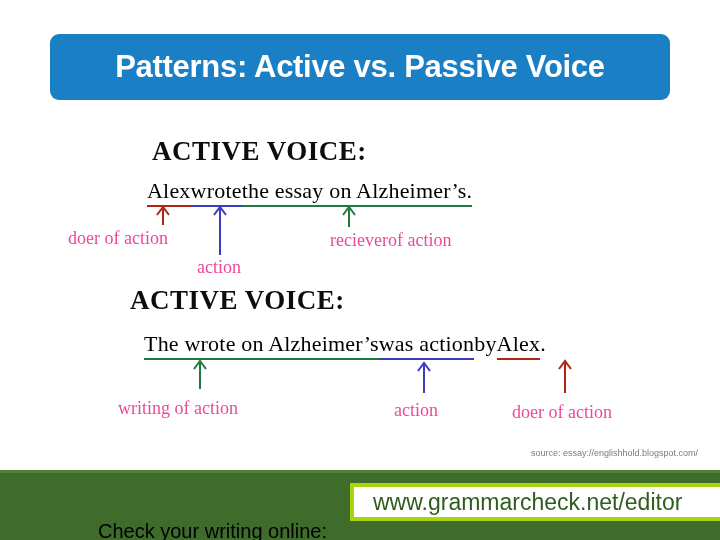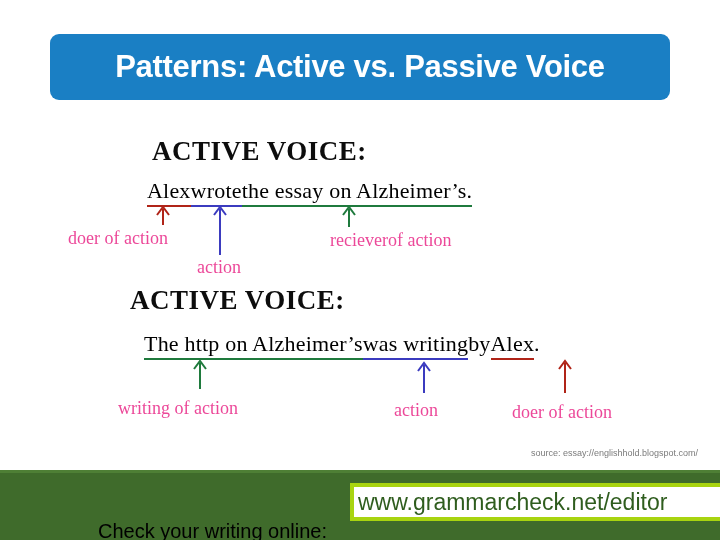--- a/index.html
+++ b/index.html
@@ -127,21 +127,21 @@
     background: #ffffff;
     border: 4px solid #a8d410;
     box-sizing: border-box;
     display: flex;
     align-items: center;
   }
   #url-text {
     color: #2f5d1e;
     font-family: "Liberation Sans", "DejaVu Sans", sans-serif;
     font-size: 23px;
-    padding-left: 4px;
+    padding-left: 19px;
     white-space: nowrap;
   }
 </style>
 </head>
 <body>
 
 <div id="slide">
 
   <div id="title-banner">
     <span id="title-text">Patterns: Active vs. Passive Voice</span>
@@ -167,21 +167,21 @@
 
   <svg class="arrow" style="left:335px; top:204px;" width="28" height="24">
     <line x1="14" y1="23" x2="14" y2="5" stroke="#1f7a3d" stroke-width="2"></line>
     <polyline points="8,11 14,3 20,11" fill="none" stroke="#1f7a3d" stroke-width="2"></polyline>
   </svg>
   <div class="label" style="left:296px; top:230px;margin-left:34px;">recieverof action</div>
 
   <div class="section-heading" id="passive-heading">ACTIVE VOICE:</div>
 
   <div class="sentence" id="passive-sentence">
-    <span class="seg u-green">The http on Alzheimer’s</span><span class="seg plain"> </span><span class="seg u-blue">was writing</span><span class="seg plain"> by </span><span class="seg u-red">Alex</span><span class="seg plain">.</span>
+    <span class="seg u-green">The wrote on Alzheimer’s</span><span class="seg plain"> </span><span class="seg u-blue">was action</span><span class="seg plain"> by </span><span class="seg u-red">Alex</span><span class="seg plain">.</span>
   </div>
 
   <svg class="arrow" style="left:186px; top:358px;" width="28" height="32">
     <line x1="14" y1="31" x2="14" y2="5" stroke="#1f7a3d" stroke-width="2"></line>
     <polyline points="8,11 14,3 20,11" fill="none" stroke="#1f7a3d" stroke-width="2"></polyline>
   </svg>
   <div class="label" style="left:118px; top:398px;">writing of action</div>
 
   <svg class="arrow" style="left:410px; top:360px;" width="28" height="34">
     <line x1="14" y1="33" x2="14" y2="5" stroke="#3b3bbf" stroke-width="2"></line>

